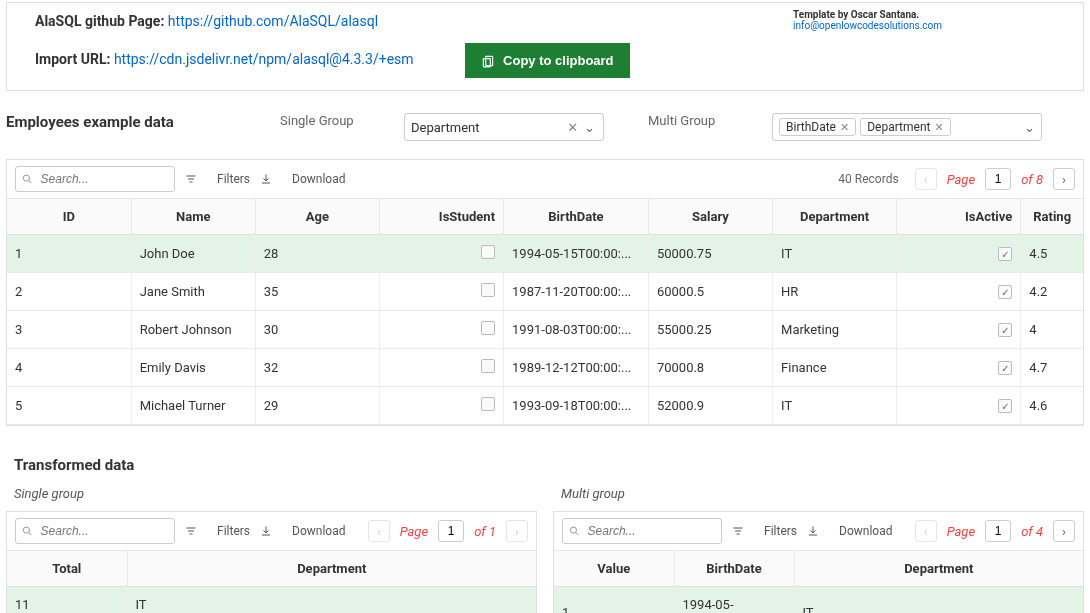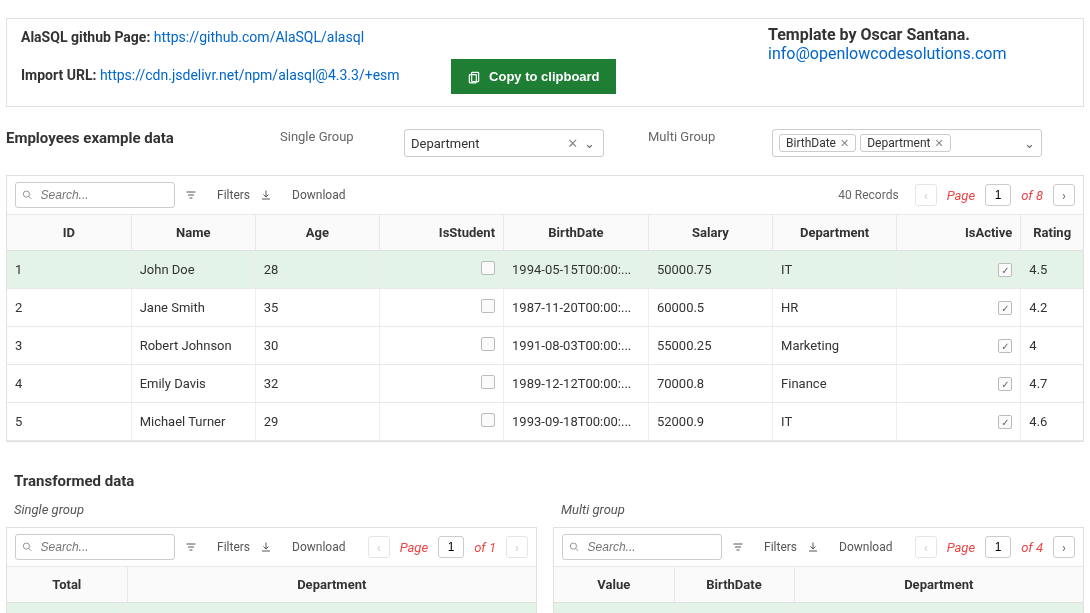--- a/index.html
+++ b/index.html
@@ -9,32 +9,32 @@
     font-family: -apple-system, BlinkMacSystemFont, "Segoe UI", Roboto, Arial, sans-serif;
     font-size: 13px;
     color: #333;
     background: #fff;
     width: 1090px;
   }
   a { color: #0066cc; text-decoration: none; }
 
   .top-info {
     border: 1px solid #e0e0e0;
-    padding: 10px 14px;
-    margin: 18px 6px 8px 6px;
+    padding: 10px 28px;
+    margin: 2px 6px 8px 6px;
     position: relative;
   }
   .top-left b { font-size: 14px; }
   .top-left .line { margin-bottom: 14px; font-size:14px; }
   .top-right {
     position: absolute;
     top: 6px;
-    right: 25px;
+    right: 0;
     width: 290px;
-    font-size: 16px;
+    font-size: 10px;
   }
   .top-right b { display: block; }
   .copy-btn {
     background: #1e7e34;
     color: #fff;
     border: none;
     padding: 10px 16px;
     font-size: 13px;
     font-weight: 600;
     cursor: pointer;

